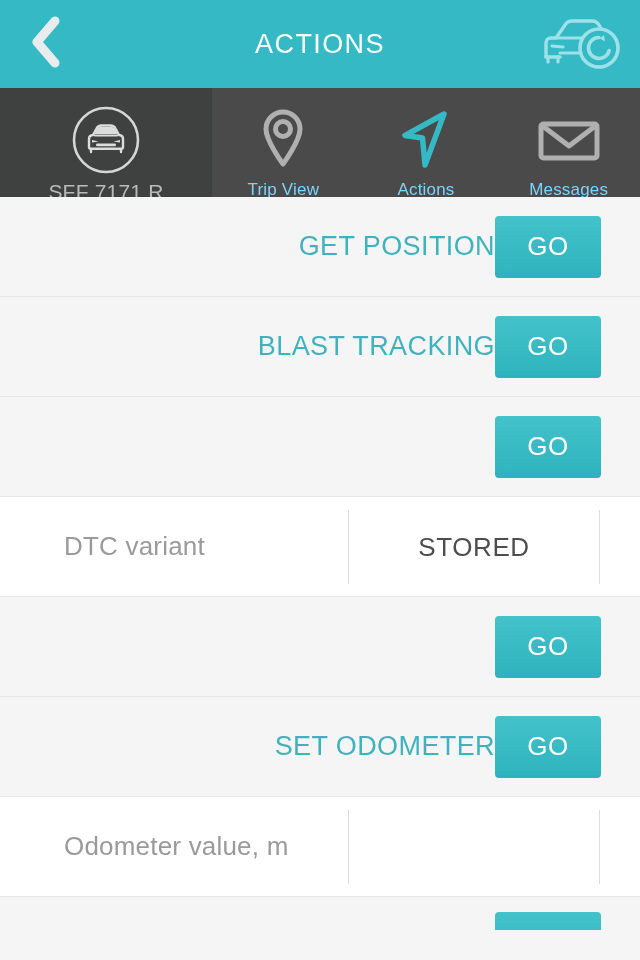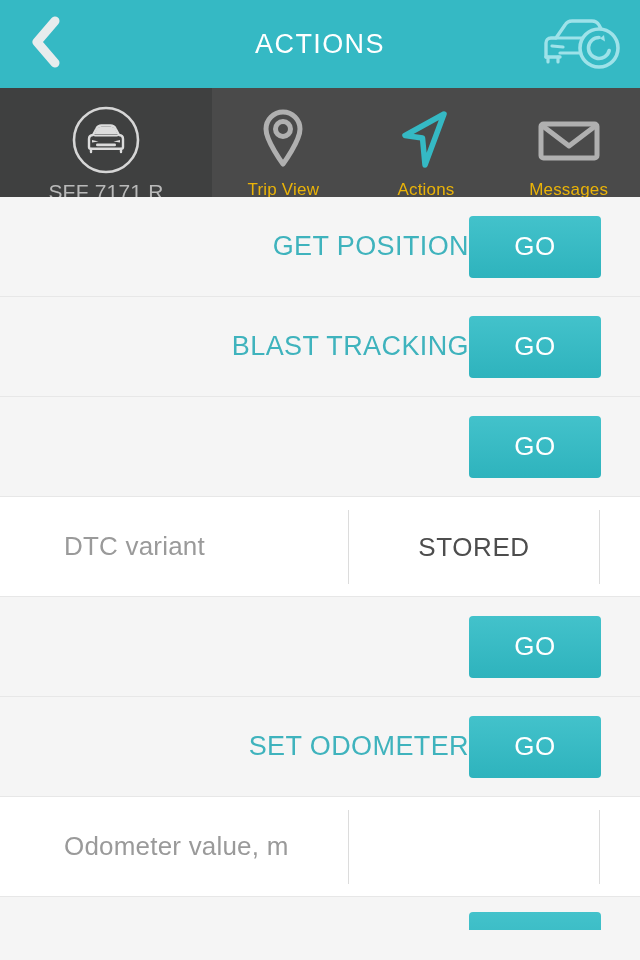--- a/index.html
+++ b/index.html
@@ -83,21 +83,21 @@
     background: #3f4040;
   }
   .tab-icon {
     height: 72px;
     display: flex;
     align-items: center;
     justify-content: center;
   }
   .tab-label {
     margin-top: 4px;
-    color: #eab308;
+    color: #7dd3fc;
     font-size: 17px;
     letter-spacing: 0.2px;
     white-space: nowrap;
   }
   .tab-vehicle .tab-label {
     font-size: 21px;
     color: #b9b9b9;
   }
 
   
@@ -117,21 +117,21 @@
     justify-content: flex-end;
     padding: 0 39px 0 40px;
   }
   .row-action .action-label {
     color: #3fb3bd;
     font-size: 27px;
     letter-spacing: 0.4px;
     white-space: nowrap;
   }
   .go-btn {
-    width: 132px;
+    width: 106px;
     height: 62px;
     border: 0;
     border-radius: 4px;
     background: linear-gradient(180deg, #43c2cb 0%, #2eb3bd 100%);
     color: #ffffff;
     font-family: "Liberation Sans", sans-serif;
     font-size: 26px;
     letter-spacing: 0.5px;
     cursor: pointer;
     display: flex;

